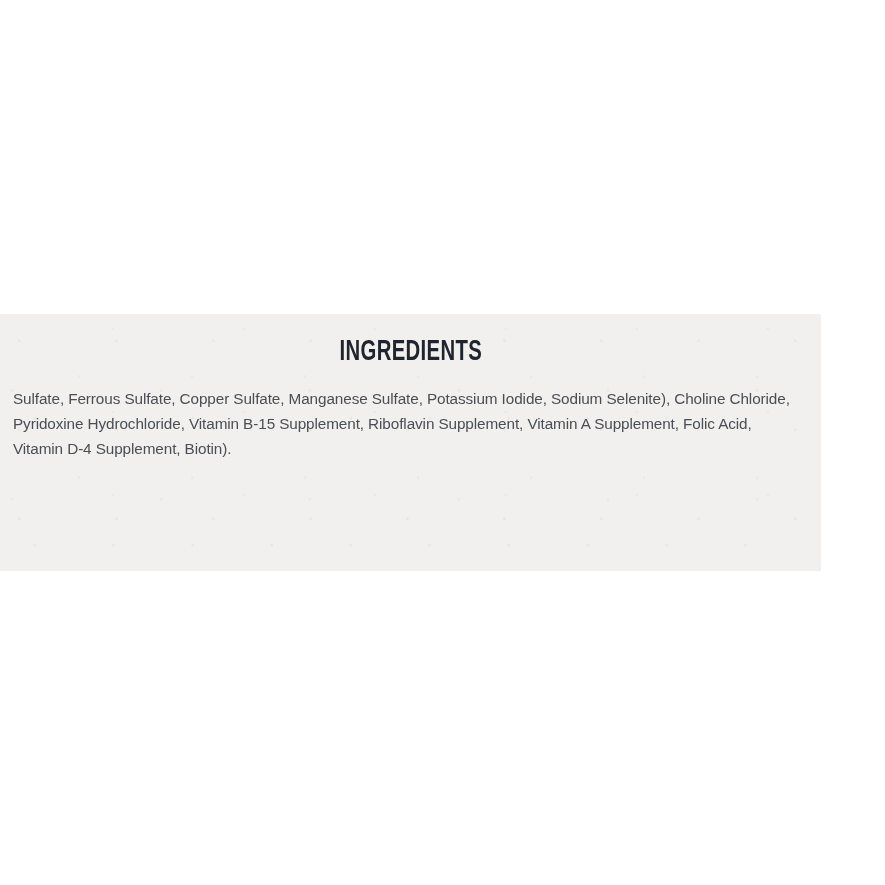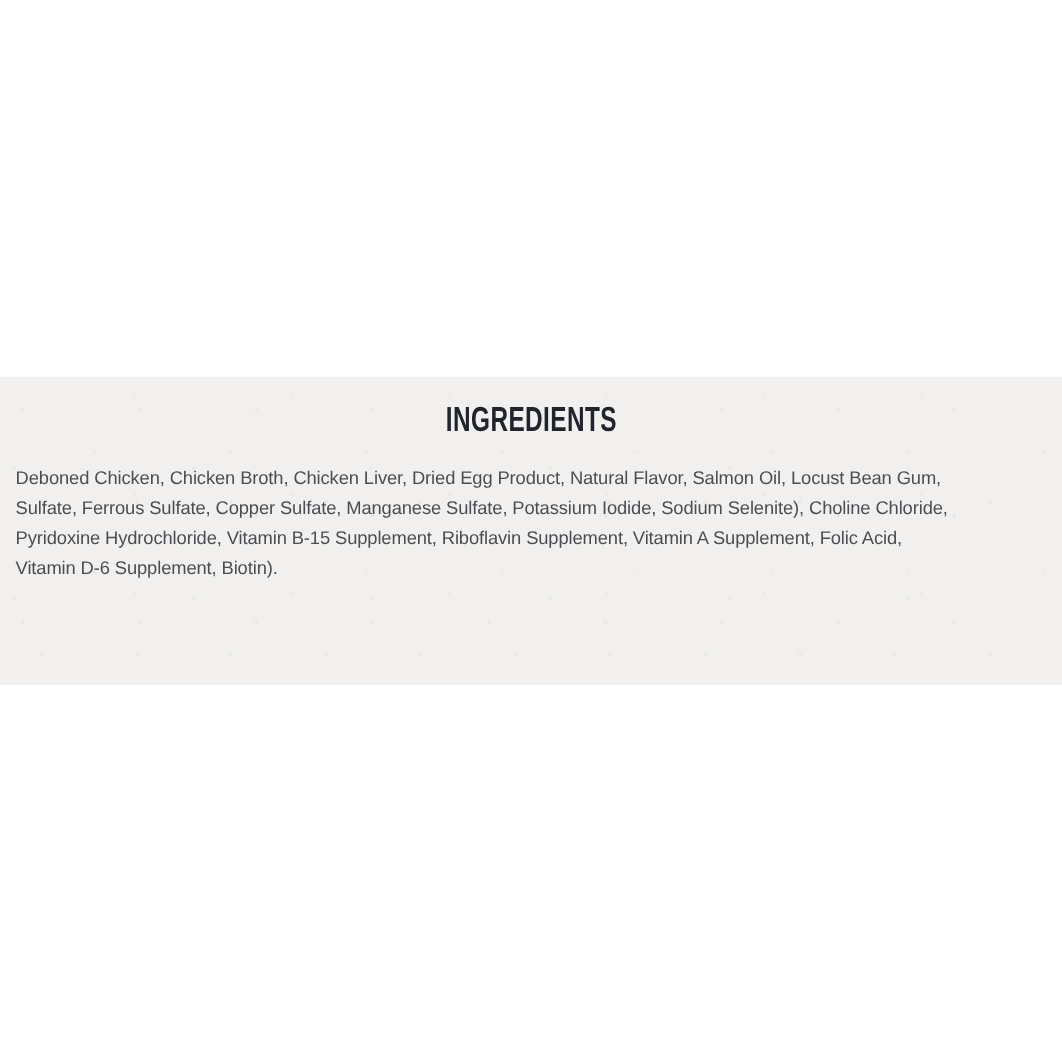--- a/index.html
+++ b/index.html
@@ -5,21 +5,21 @@
   * { margin: 0; padding: 0; box-sizing: border-box; }
   html, body {
     width: 885px;
     height: 885px;
     background: #ffffff;
     overflow: hidden;
     font-family: "Liberation Sans", sans-serif;
   }
   .spacer-top { height: 314px; background: #ffffff; }
   .ingredients-band {
-    width: 885px;
+    width: 821px;
     height: 257px;
     background-color: #f1f0ee;
     background-image:
       radial-gradient(circle at 20% 30%, rgba(60,55,50,0.05) 1px, transparent 1.7px),
       radial-gradient(circle at 70% 62%, rgba(60,55,50,0.04) 1px, transparent 1.6px),
       radial-gradient(circle at 44% 82%, rgba(60,55,50,0.045) 1.1px, transparent 1.8px),
       radial-gradient(circle at 86% 18%, rgba(60,55,50,0.04) 1px, transparent 1.5px),
       radial-gradient(circle at 8% 70%, rgba(60,55,50,0.035) 1.2px, transparent 1.9px);
     background-size: 97px 89px, 113px 101px, 79px 127px, 131px 83px, 149px 109px;
   }
@@ -56,20 +56,19 @@
 </head>
 <body>
 
 <div class="spacer-top"></div>
 
 <div class="ingredients-band">
   <h2 class="band-heading">
     <span class="heading-inner">INGREDIENTS</span>
   </h2>
   <div class="ingredients-text">
-    <div class="line">Deboned Chicken, Chicken Broth, Chicken Liver, Dried Egg Product, Natural Flavor, Salmon Oil, Locust Bean Gum,</div>
     <div class="line">Sulfate, Ferrous Sulfate, Copper Sulfate, Manganese Sulfate, Potassium Iodide, Sodium Selenite), Choline Chloride,</div>
     <div class="line">Pyridoxine Hydrochloride, Vitamin B-15 Supplement, Riboflavin Supplement, Vitamin A Supplement, Folic Acid,</div>
-    <div class="line">Vitamin D-6 Supplement, Biotin).</div>
+    <div class="line">Vitamin D-4 Supplement, Biotin).</div>
   </div>
 </div>
 
 <div class="spacer-bottom"></div>
 
 </body></html>

